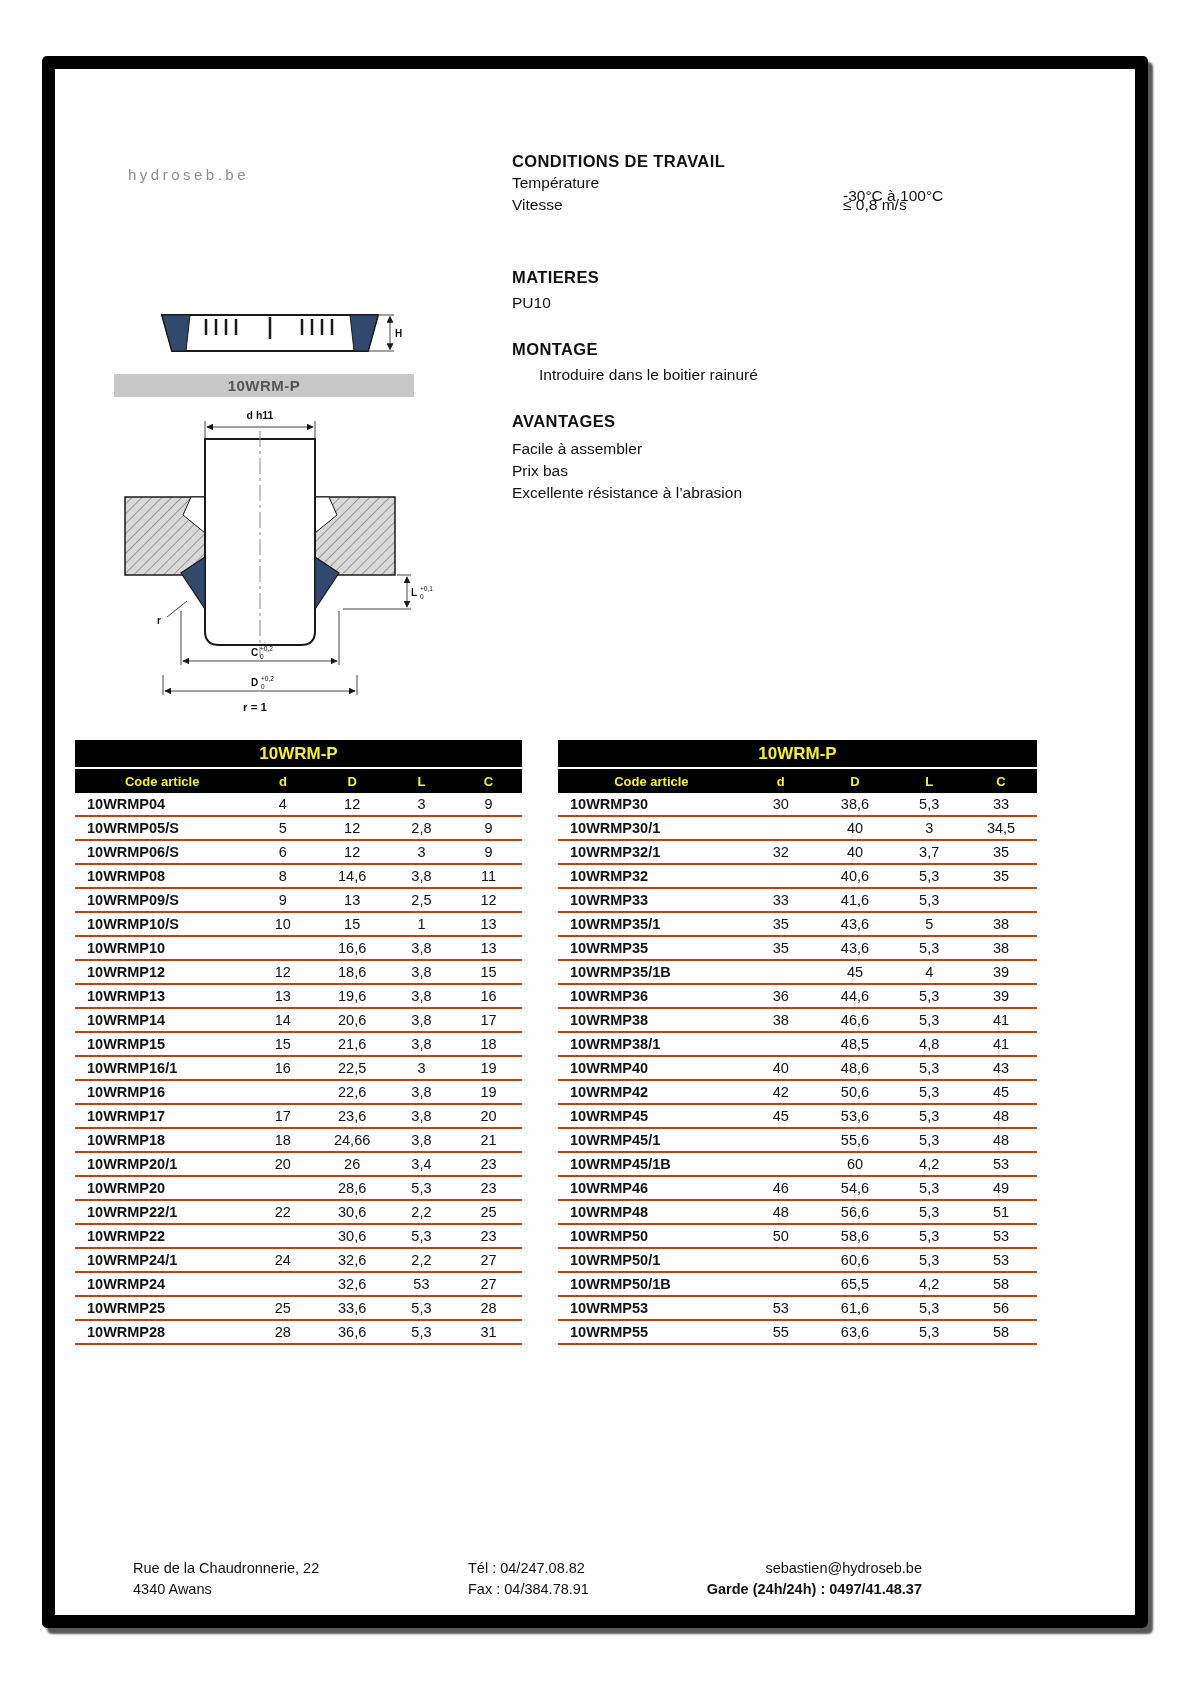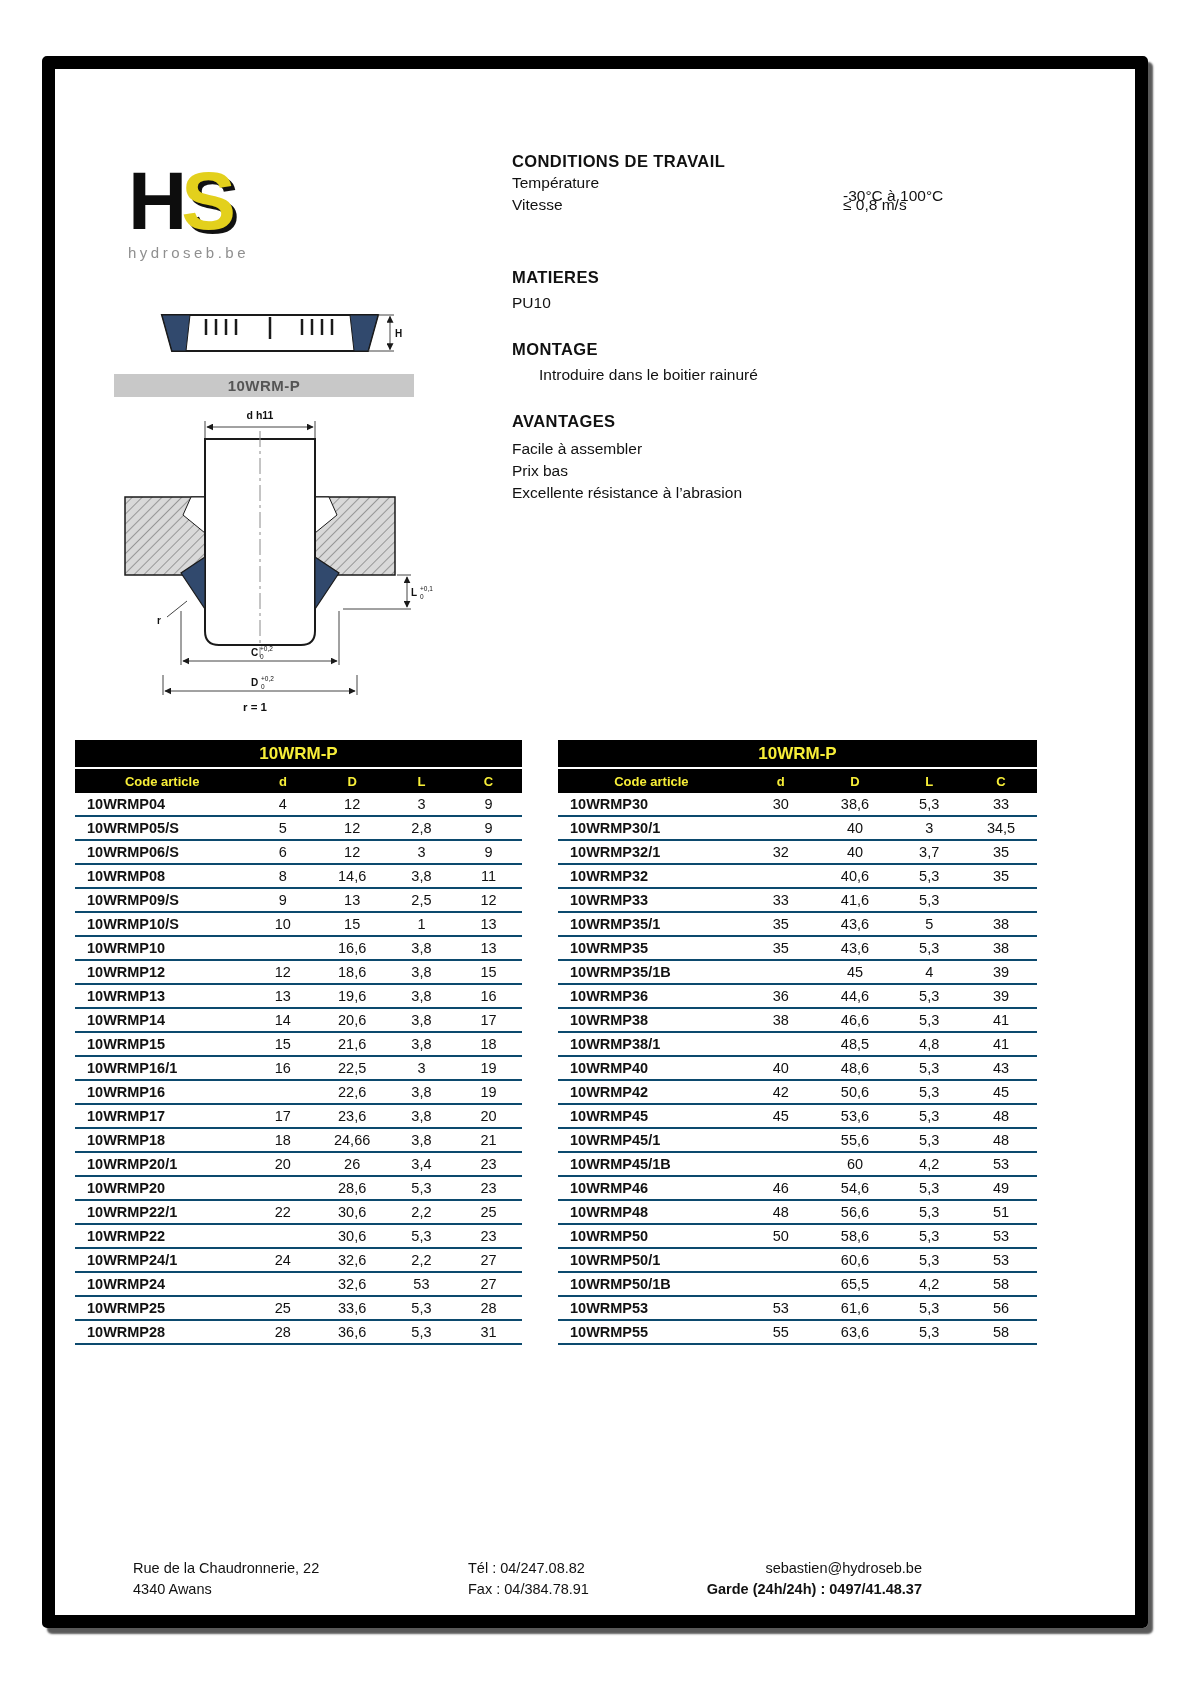--- a/index.html
+++ b/index.html
@@ -32,21 +32,21 @@
   .svg-profile{position:absolute; left:150px; top:303px;}
   .svg-cross{position:absolute; left:105px; top:405px;}
   
   .ptable{position:absolute; top:740px;}
   .ptable.left{left:75px; width:447px;}
   .ptable.right{left:558px; width:479px;}
   .pt-title{
     background:#000; color:#f7ee38; font-weight:bold; font-size:17px;
     text-align:center; padding:4px 0 3px 0; border-bottom:2px solid #fff;
   }
-  .pt-row{display:flex; align-items:center; border-bottom:2px solid #0c4a6e; height:22px;}
+  .pt-row{display:flex; align-items:center; border-bottom:2px solid #c2410c; height:22px;}
   .pt-head{background:#000; color:#f7ee38; font-weight:bold; height:24px; border-bottom:none;}
   .pt-cell{font-size:14.5px; text-align:center; white-space:nowrap; overflow:hidden;}
   .pt-head .pt-cell{font-size:13px;}
   .c0{width:39%; text-align:left; padding-left:12px; font-weight:bold; box-sizing:border-box;}
   .pt-head .c0{text-align:center; padding-left:0; font-weight:bold;}
   .c1{width:15%;} .c2{width:16%;} .c3{width:15%;} .c4{width:15%;}
   
   .footer-block{position:absolute; top:1558px; font-size:14.5px; line-height:21px;}
   .fb-left{left:133px;}
   .fb-center{left:468px;}
@@ -54,21 +54,20 @@
   .fb-right .garde{font-weight:bold;}
   svg text{font-family:"Liberation Sans", sans-serif; fill:#111;}
 </style>
 </head>
 <body>
 
 <div class="page">
   <div class="frame"></div>
 
   <div class="logo">
-    <div class="logo-letters"><span class="logo-h">H</span><span class="logo-s">S</span></div>
     <div class="logo-domain">hydroseb.be</div>
   </div>
 
   <div class="sec-title" style="top:152px;">CONDITIONS DE TRAVAIL</div>
   <div class="sec-text" style="top:174px;">Température</div>
   <div class="sec-value" style="top:187px;">-30°C à 100°C</div>
   <div class="sec-text" style="top:196px;">Vitesse</div>
   <div class="sec-value" style="top:196px;text-align:center;">≤ 0,8 m/s</div>
 
   <div class="sec-title" style="top:268px;">MATIERES</div>

